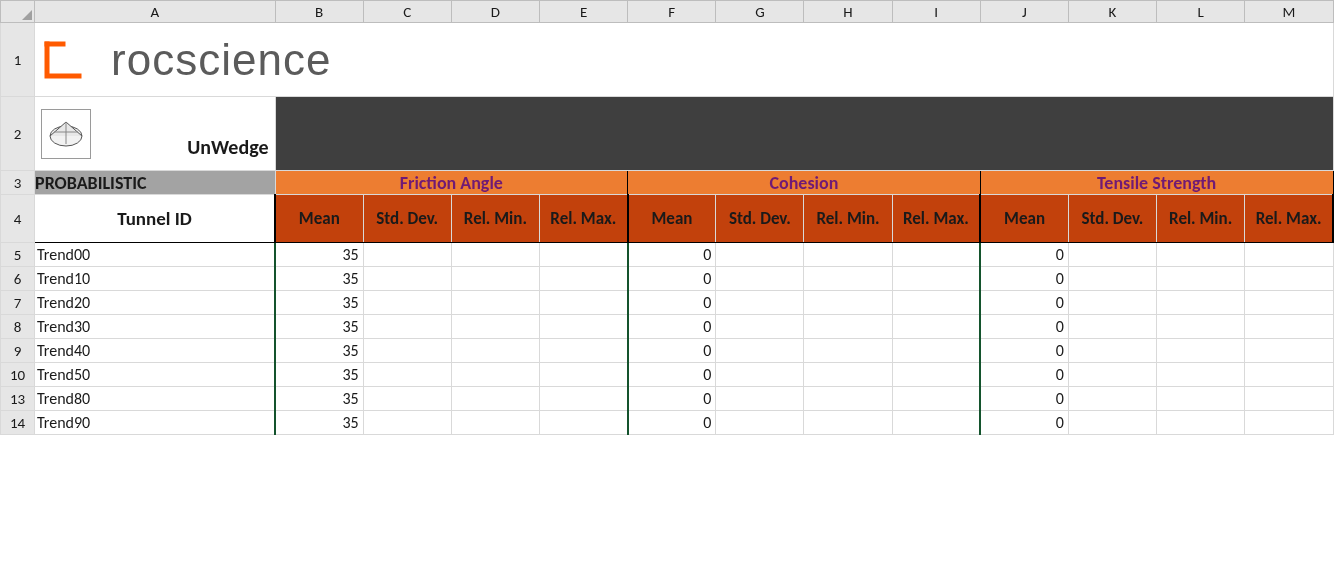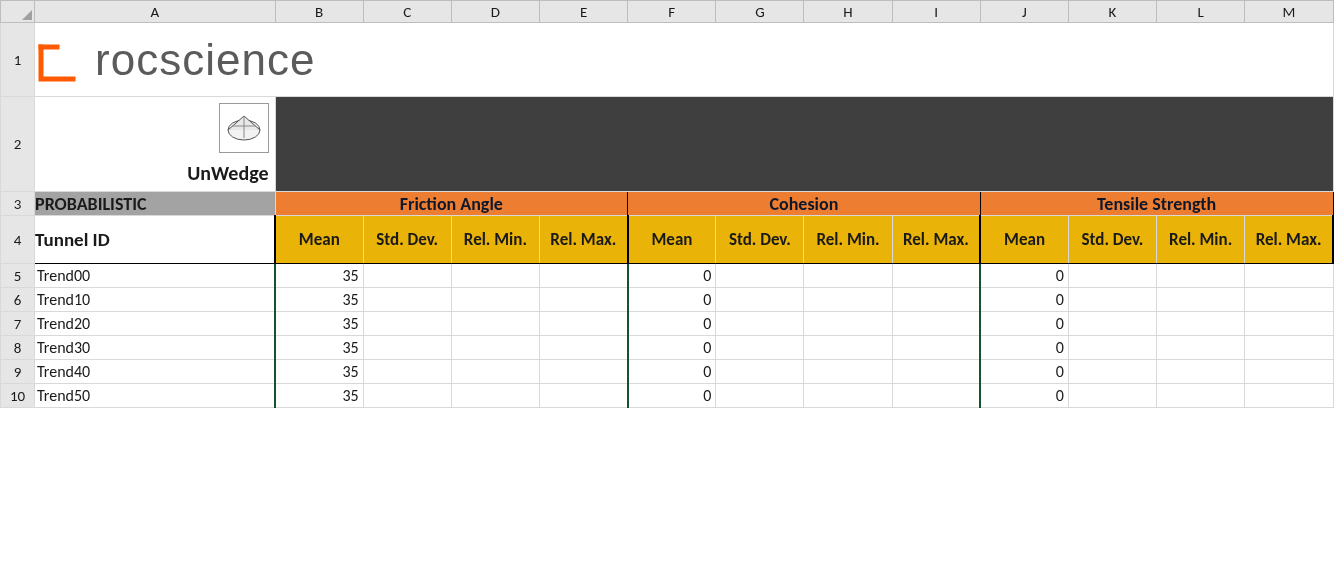--- a/index.html
+++ b/index.html
@@ -79,23 +79,23 @@
     overflow: hidden;
   }
   
   tr.brandrow td.brandcell {
     height: 74px;
     background: #fff;
     border-bottom: 1px solid var(--cell-border);
   }
   .brand-wrap {
     display: flex;
-    align-items: flex-end;
-    gap: 16px;
-    padding-left: 0;
+    align-items: center;
+    gap: 26px;
+    padding-left: 6px;
   }
   .brand-logo {
     width: 44px; height: 44px;
     display: inline-block;
   }
   .brand-name {
     font-size: 44px;
     font-weight: 300;
     letter-spacing: 1px;
     color: #5b5b5b;
@@ -107,21 +107,20 @@
     background: #fff;
     border-right: 1px solid var(--cell-border);
   }
   .product-wrap {
     display: flex;
     align-items: flex-end;
     justify-content: space-between;
     height: 100%;
     padding: 6px;
     gap: 8px;
-    flex-direction: column;
   }
   .product-icon-box {
     width: 50px; height: 50px;
     border: 1px solid #9a9a9a;
     display: flex;
     align-items: center;
     justify-content: center;
     background: #fff;
   }
   .product-label {
@@ -140,42 +139,43 @@
     font-size: 18px;
     padding-right: 21px;
     height: 24px;
     border-right: 1px solid var(--cell-border);
   }
   td.orangehdr {
     background: var(--orange);
     font-weight: 700;
     text-align: center;
     font-size: 18px;
-    color: #0f172a;
+    color: #701a75;
     border-left: 1px solid #000 !important;
     border-right: 1px solid #000 !important;
     border-top: 1px solid #000 !important;
   }
   
   tr.subhdr td.subcell {
     height: 48px;
     font-weight: 700;
     text-align: center;
-    background: #eab308;
+    background: #c2410c;
     border-top: 1px solid #000;
     border-bottom: 1px solid #000;
     border-left: 1px solid var(--cell-border);
     border-right: 1px solid var(--cell-border);
     font-size: 17px;
     line-height: 1.15;
   }
   tr.subhdr td.subcell.leftthick { border-left: 2px solid #000; }
   tr.subhdr td.subcell.rightthick { border-right: 2px solid #000; }
   tr.subhdr td.idcell {
     font-weight: 700;
+    text-align: center;
     background: #fff;
     border-top: 1px solid #000;
     border-bottom: 1px solid #000;
     font-size: 19px;
   }
   
   tr.datarow td {
     height: 24px;
     font-size: 16px;
   }
@@ -375,16 +375,48 @@
           <td class="cell num"></td>
           <td class="cell num leftthick">0</td>
           <td class="cell num"></td>
           <td class="cell num"></td>
           <td class="cell num"></td>
           <td class="cell num leftthick">0</td>
           <td class="cell num"></td>
           <td class="cell num"></td>
           <td class="cell num"></td>
         </tr>
+        <tr class="datarow">
+          <th class="rownum">13</th>
+          <td class="cell id">Trend80</td>
+          <td class="cell num leftthick">35</td>
+          <td class="cell num"></td>
+          <td class="cell num"></td>
+          <td class="cell num"></td>
+          <td class="cell num leftthick">0</td>
+          <td class="cell num"></td>
+          <td class="cell num"></td>
+          <td class="cell num"></td>
+          <td class="cell num leftthick">0</td>
+          <td class="cell num"></td>
+          <td class="cell num"></td>
+          <td class="cell num"></td>
+        </tr>
+        <tr class="datarow">
+          <th class="rownum">14</th>
+          <td class="cell id">Trend90</td>
+          <td class="cell num leftthick">35</td>
+          <td class="cell num"></td>
+          <td class="cell num"></td>
+          <td class="cell num"></td>
+          <td class="cell num leftthick">0</td>
+          <td class="cell num"></td>
+          <td class="cell num"></td>
+          <td class="cell num"></td>
+          <td class="cell num leftthick">0</td>
+          <td class="cell num"></td>
+          <td class="cell num"></td>
+          <td class="cell num"></td>
+        </tr>
       </tbody>
 
 </table>
 </div>
 
 </body></html>

